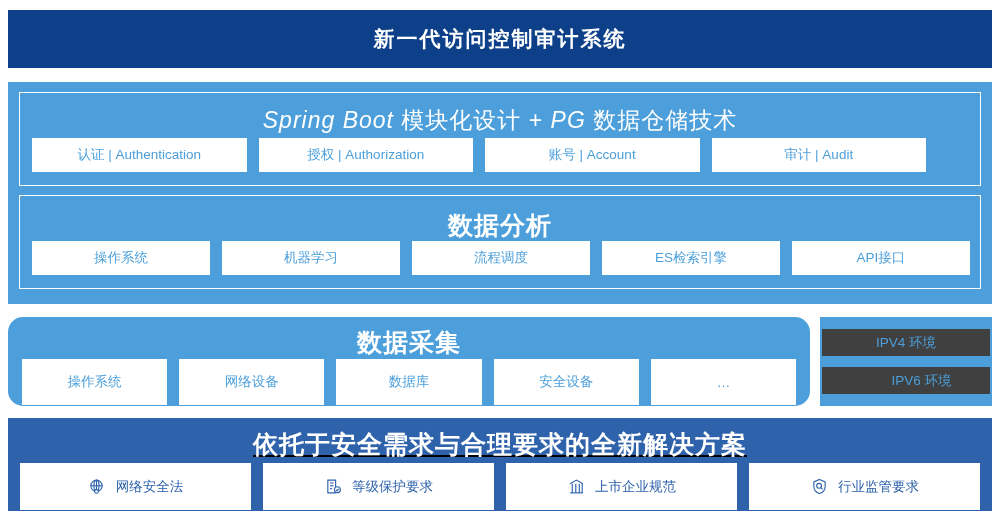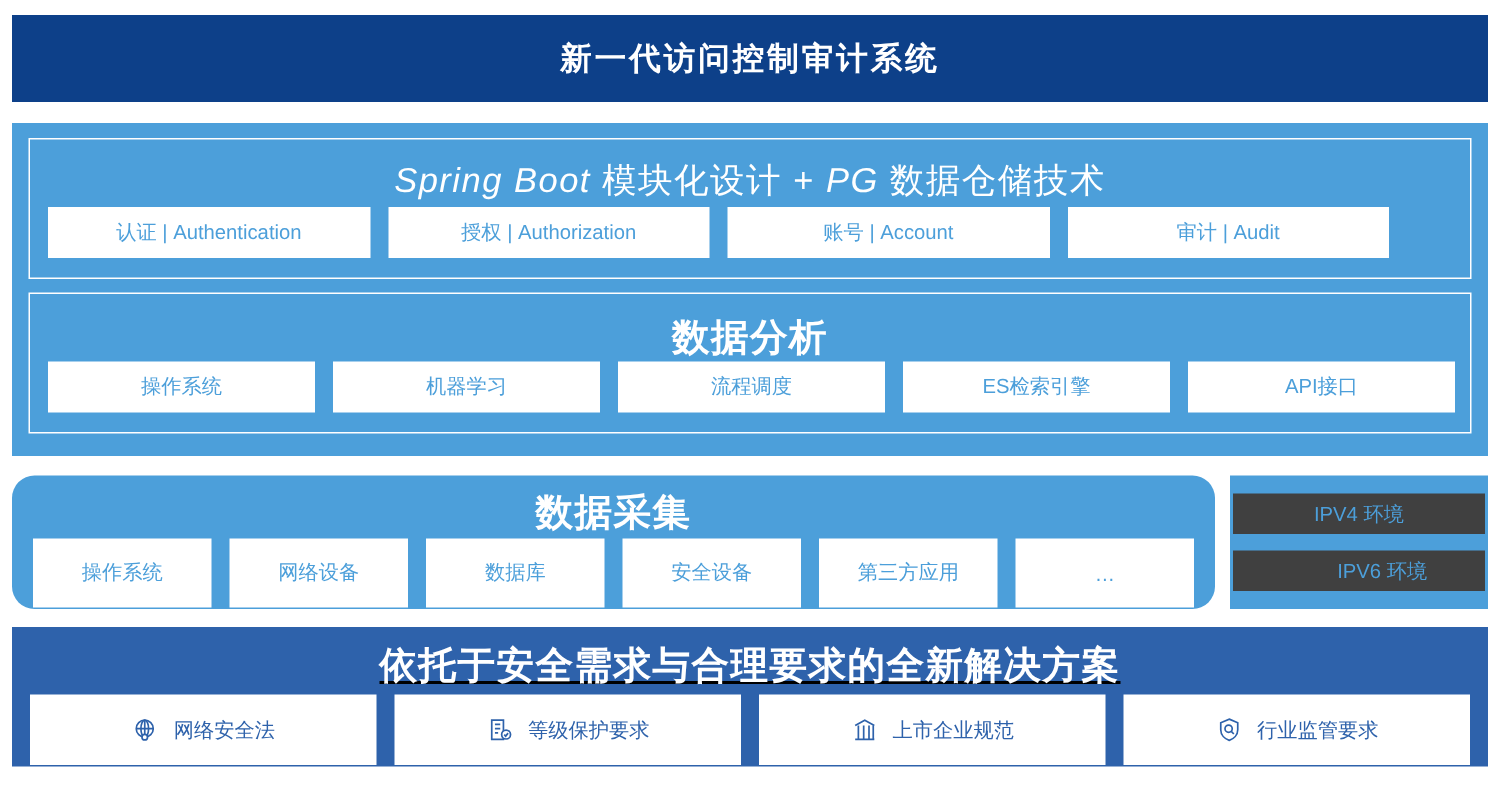--- a/index.html
+++ b/index.html
@@ -178,21 +178,20 @@
   </div>
 
   <div class="panel panel-light" style="left:8px; top:317px; width:802px; height:89px;border-radius:15px;">
     <div class="group-title" style="margin-top:13px;">数据采集</div>
 
     <div class="chip-row" style="left:14px; top:42px; width:774px; height:46px;">
       <div class="chip">操作系统</div>
       <div class="chip">网络设备</div>
       <div class="chip">数据库</div>
       <div class="chip">安全设备</div>
-      <div class="chip">第三方应用</div>
       <div class="chip">…</div>
     </div>
   </div>
 
   <div class="side-panel" style="left:820px; top:317px; width:172px; height:89px;">
     <div class="side-chip">IPV4 环境</div>
     <div class="side-chip">IPV6 环境</div>
   </div>
 
   <div class="panel panel-dark" style="left:8px; top:418px; width:984px; height:93px;">

